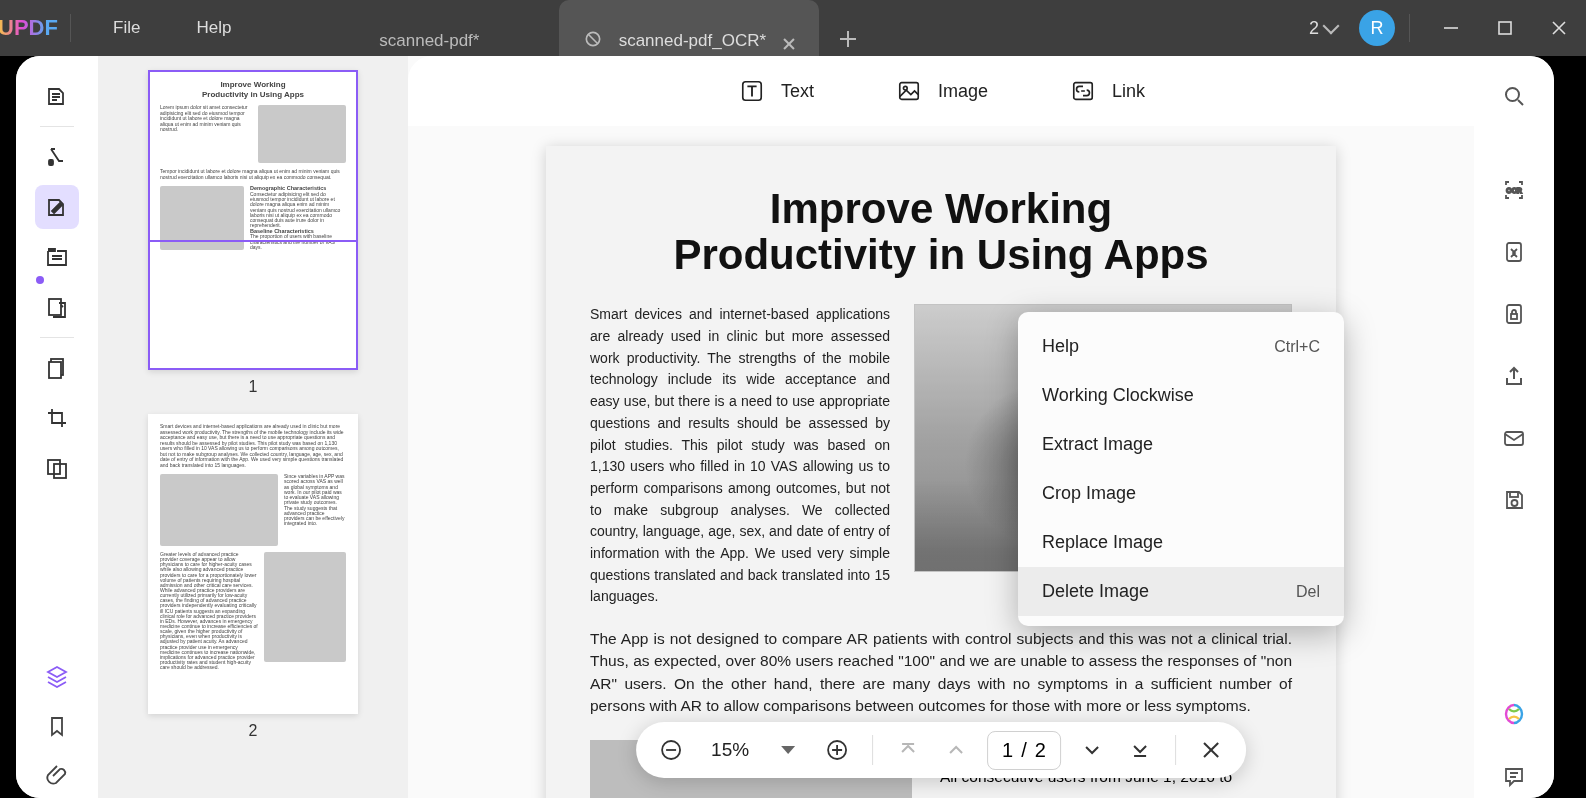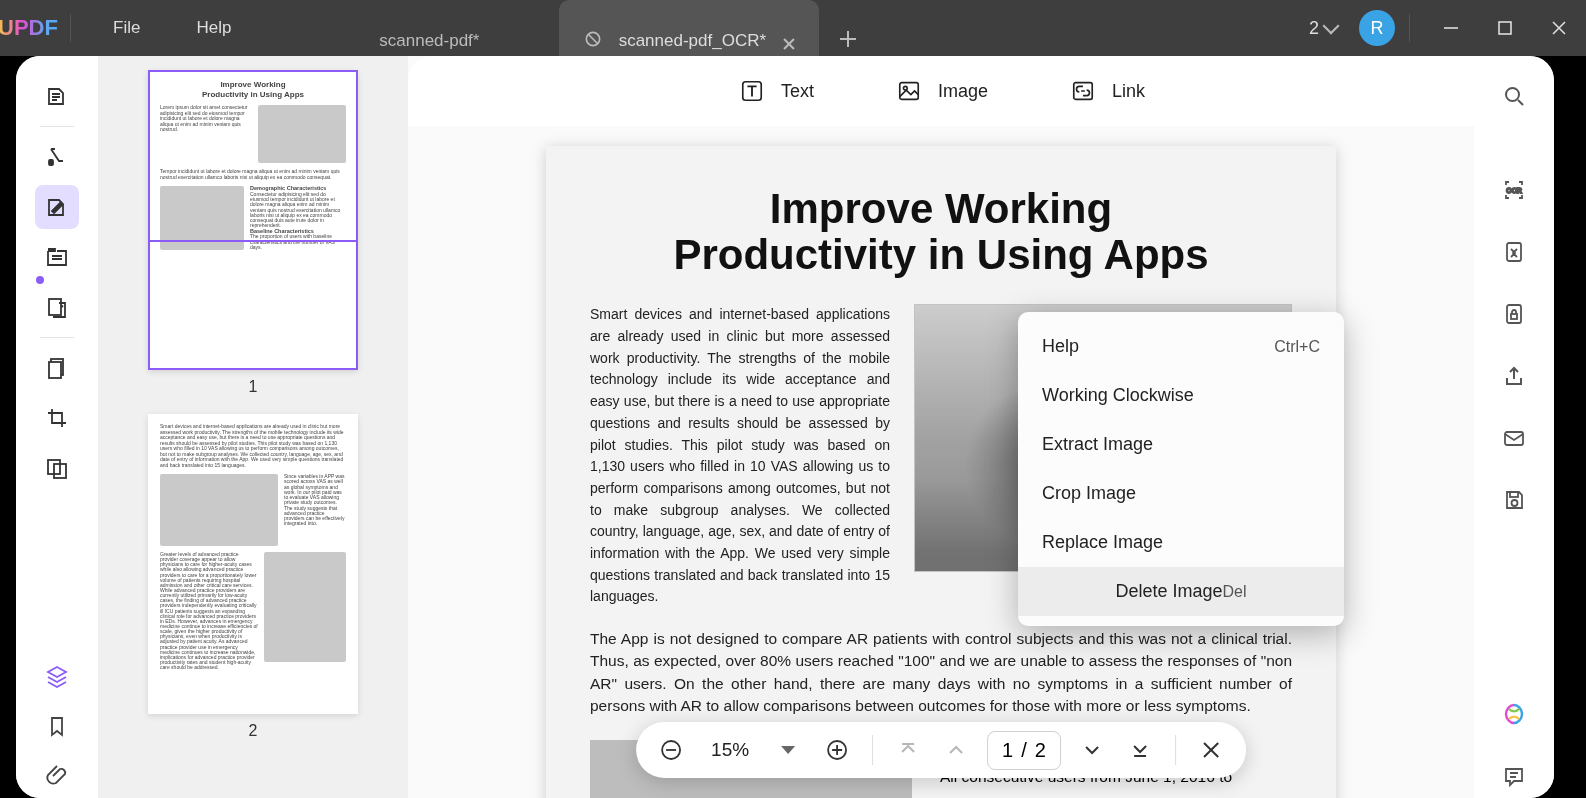--- a/index.html
+++ b/index.html
@@ -68,21 +68,21 @@
   .demo-p { font-size: 15.5px; margin-top: 8px; text-align: justify; }
 
   
   .right-tools { width: 80px; background: #fff; display: flex; flex-direction: column; align-items: center; padding-top: 18px; gap: 18px; border-top-right-radius: 24px; }
   .rtool { width: 44px; height: 44px; display: flex; align-items: center; justify-content: center; color: #555; cursor: pointer; border-radius: 10px; }
   .right-tools .spacer { flex: 1; }
 
   
   .ctx { position: absolute; left: 610px; top: 256px; width: 326px; background: #fcfcfc; border-radius: 10px; box-shadow: 0 8px 32px rgba(0,0,0,.28); padding: 10px 0; z-index: 50; }
   .ctx-item { display: flex; align-items: center; justify-content: space-between; padding: 14px 24px; font-size: 18px; color: #222; cursor: pointer; }
-  .ctx-item.hover { background: #ececec; justify-content: center; }
+  .ctx-item.hover { background: #ececec; }
   .ctx-item.disabled { color: #b5b5b5; cursor: default; }
   .ctx-short { color: #555; font-size: 16px; }
 
   
   .pagectl { position: absolute; left: 50%; transform: translateX(-50%); bottom: 20px; height: 56px; background: #fff; border-radius: 28px; box-shadow: 0 4px 20px rgba(0,0,0,.18); display: flex; align-items: center; padding: 0 18px; gap: 14px; z-index: 40; }
   .pcbtn { width: 34px; height: 34px; display: flex; align-items: center; justify-content: center; cursor: pointer; }
   .zoom-val { font-size: 19px; color: #222; min-width: 56px; text-align: center; }
   .zoom-drop { width: 16px; height: 16px; position: relative; }
   .zoom-drop::before { content:""; position:absolute; left:0; top:4px; border-left:7px solid transparent; border-right:7px solid transparent; border-top:8px solid #666; }
   .pcdiv { width: 1px; height: 30px; background: #ddd; margin: 0 4px; }

